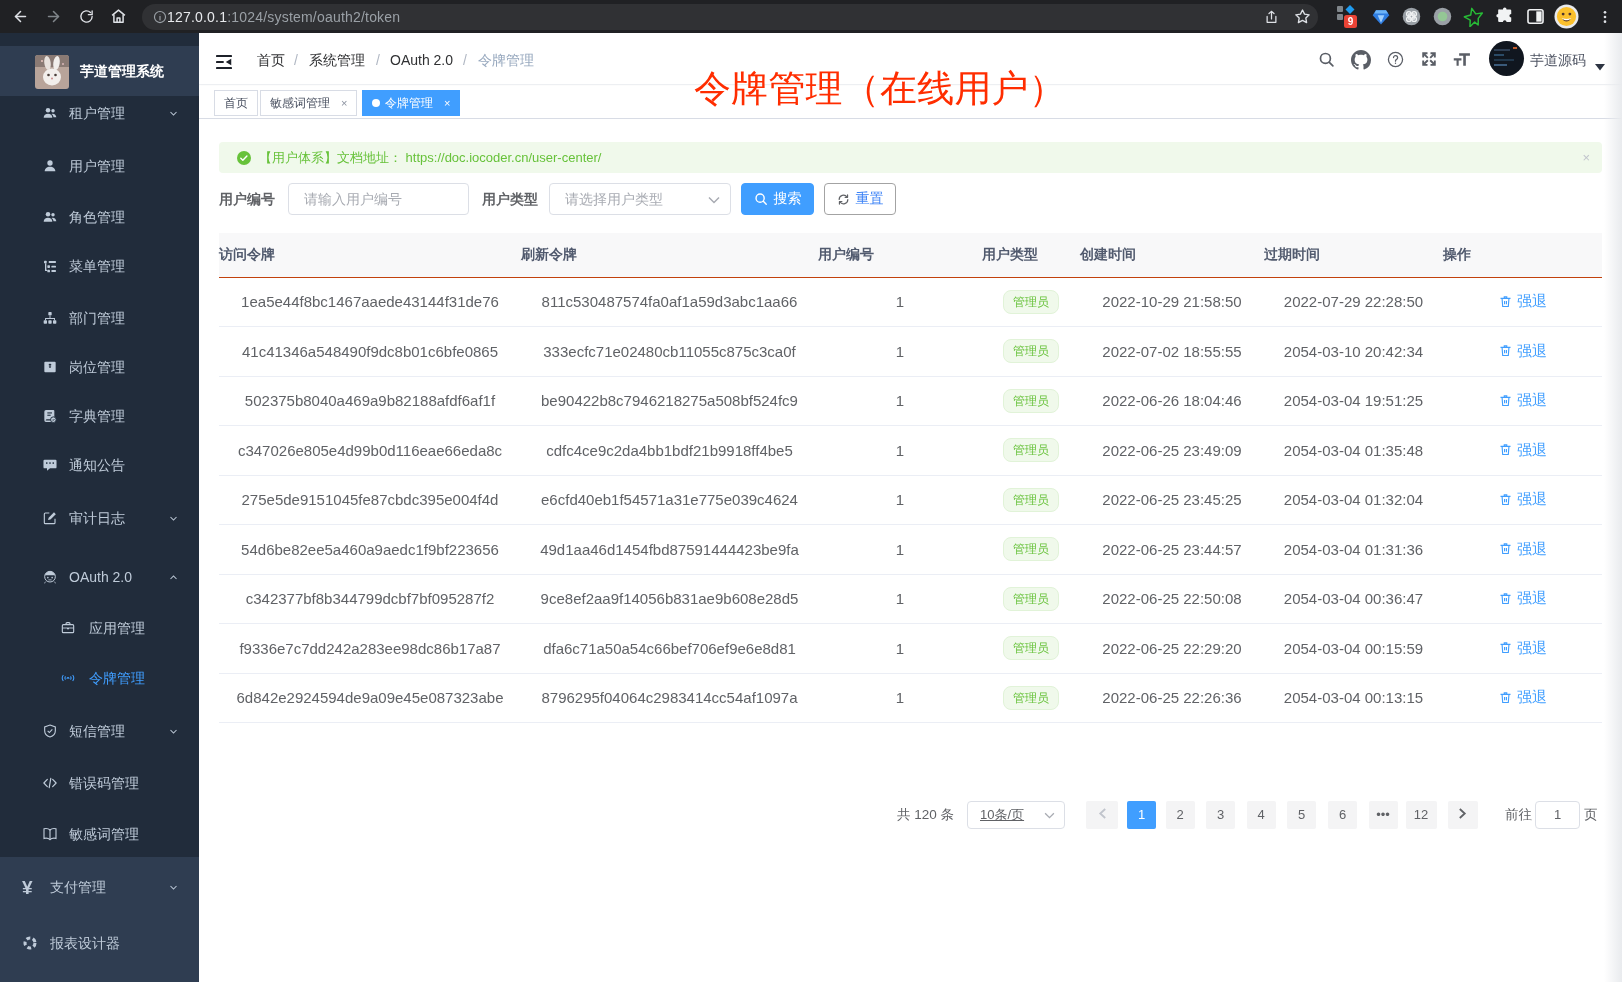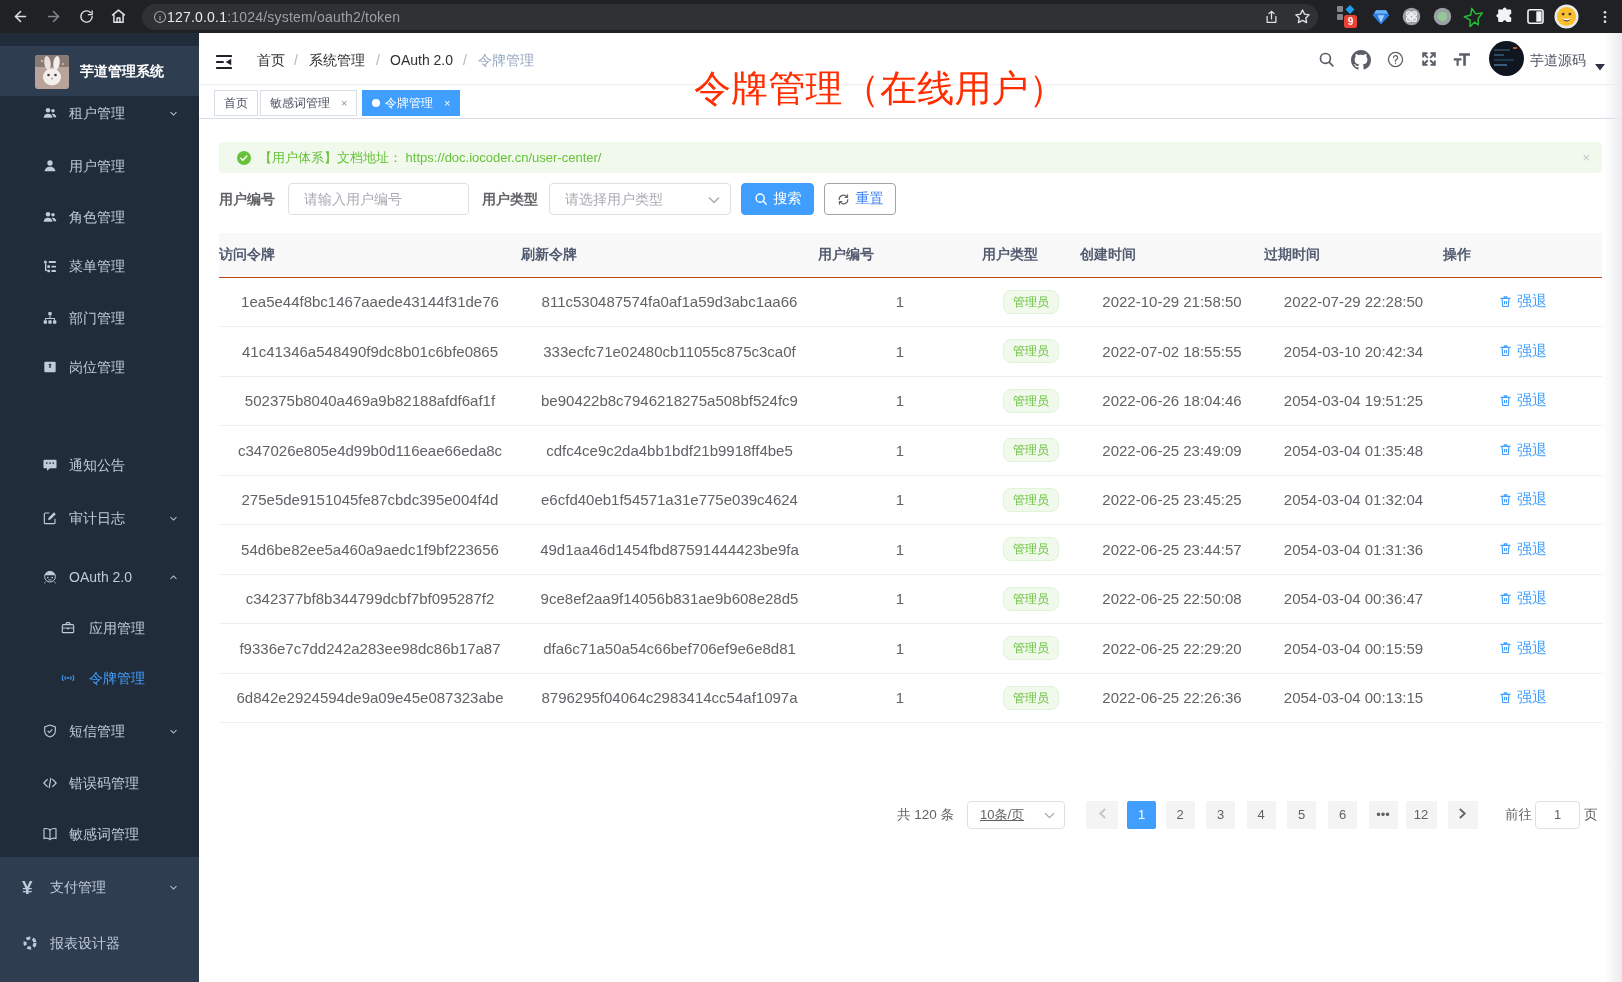--- a/index.html
+++ b/index.html
@@ -254,20 +254,30 @@
       </svg>
       <span class="txt">部门管理</span>
     </div>
   <div class="mi lvl2" style="top:309px;">
       <svg class="ico" viewBox="0 0 24 24" fill="#bfcbd9">
         <path d="M5 4h14a1.5 1.5 0 0 1 1.5 1.5v13A1.5 1.5 0 0 1 19 20H5a1.5 1.5 0 0 1-1.5-1.5v-13A1.5 1.5 0 0 1 5 4z"></path>
         <rect x="10.4" y="7" width="3.2" height="6" rx="1" fill="#212c3b"></rect>
         <rect x="11.4" y="9.2" width="1.2" height="2.4" fill="#bfcbd9"></rect>
       </svg>
       <span class="txt">岗位管理</span>
+    </div>
+  <div class="mi lvl2" style="top:358px;">
+      <svg class="ico" viewBox="0 0 24 24" fill="#bfcbd9">
+        <path d="M6 3h11a1.5 1.5 0 0 1 1.5 1.5V17H7.5a2 2 0 0 0-2 1.7h12.8V21H6a2.5 2.5 0 0 1-2.5-2.5v-13A2.5 2.5 0 0 1 6 3z"></path>
+        <rect x="8" y="6.5" width="7" height="1.8" fill="#1f2d3d" opacity=".9"></rect>
+        <rect x="8" y="10" width="5" height="1.8" fill="#1f2d3d" opacity=".9"></rect>
+        <circle cx="17" cy="17.5" r="4.2" fill="#bfcbd9" stroke="#1f2d3d" stroke-width="1.4"></circle>
+        <path d="M15.5 17.5l1.2 1.2 2-2.2" fill="none" stroke="#1f2d3d" stroke-width="1.4"></path>
+      </svg>
+      <span class="txt">字典管理</span>
     </div>
   <div class="mi lvl2" style="top:407px;">
       <svg class="ico" viewBox="0 0 24 24" fill="#bfcbd9">
         <path d="M4 4h16a1.8 1.8 0 0 1 1.8 1.8v9.4A1.8 1.8 0 0 1 20 17h-8l-4.5 3.5V17H4a1.8 1.8 0 0 1-1.8-1.8V5.8A1.8 1.8 0 0 1 4 4z"></path>
         <rect x="6" y="8" width="2.2" height="2.2" fill="#1f2d3d"></rect>
         <rect x="10.9" y="8" width="2.2" height="2.2" fill="#1f2d3d"></rect>
         <rect x="15.8" y="8" width="2.2" height="2.2" fill="#1f2d3d"></rect>
       </svg>
       <span class="txt">通知公告</span>
     </div>

